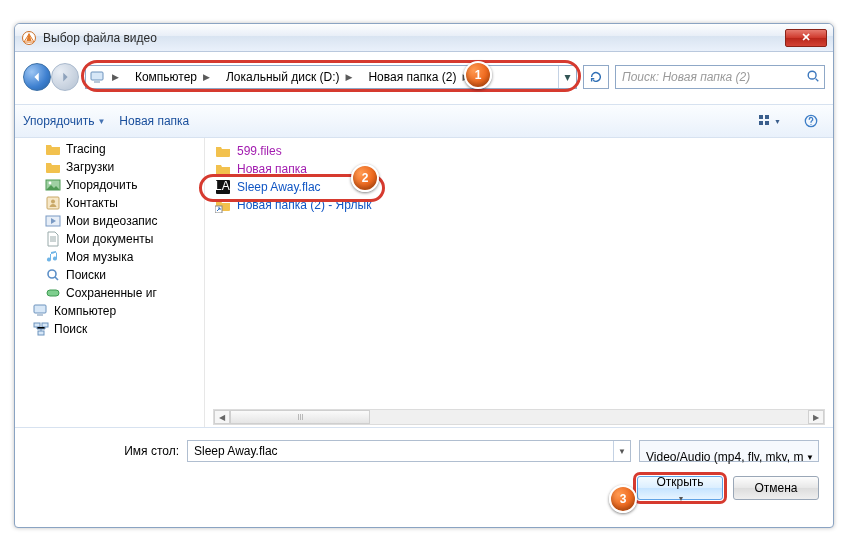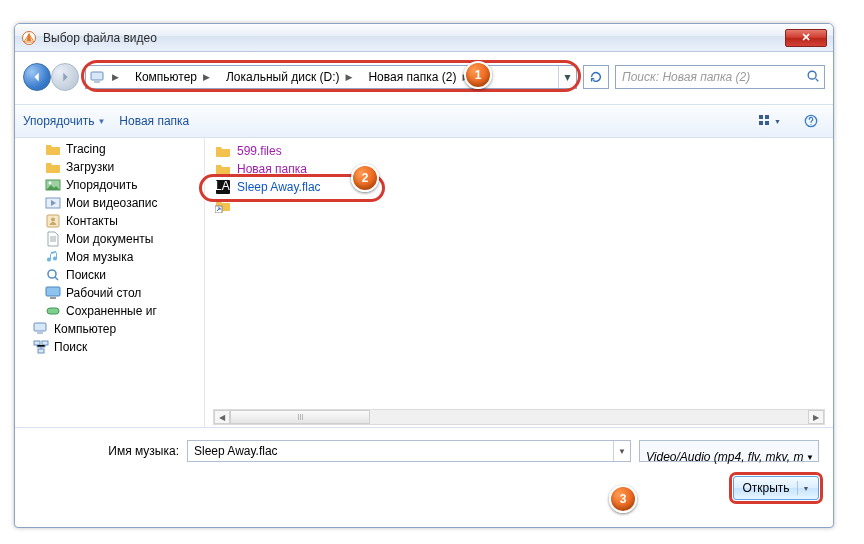--- a/index.html
+++ b/index.html
@@ -66,23 +66,23 @@
   .hscroll .track{ flex:1; position:relative; height:14px;}
   .hscroll .thumb{ position:absolute; left:0; width:140px; top:0; bottom:0; background:linear-gradient(#fafafa,#e5e5e5); border:1px solid #cfcfcf; display:flex;align-items:center;justify-content:center; gap:1px;}
   .hscroll .thumb span{width:1px;height:6px;background:#b9b9b9;}
 
   .footer { padding: 12px 14px 10px 14px; }
   .fn-row { display:flex; align-items:center; gap:8px; margin-bottom:14px; }
   .fn-label { width:150px; text-align:right; color:#000; }
   .fn-input { flex:1; height:22px; border:1px solid #b0bed0; display:flex; align-items:center; }
   .fn-input input{ border:none; outline:none; width:100%; padding:0 6px; }
   .fn-drop { width:18px; height:100%; border-left:1px solid #c4d2e4; display:flex; align-items:center; justify-content:center; color:#555; font-size:8px;}
-  .filter { width:180px; height:22px; border:1px solid #b0bed0; background:#f6f9fd; display:flex; align-items:center; padding:12px 4px 0 6px; justify-content:space-between;font-style:italic; }
+  .filter { width:180px; height:22px; border:1px solid #b0bed0; background:#f6f9fd; display:flex; align-items:center; padding:12px 4px 0 6px; justify-content:space-between; }
   .btn-row { display:flex; justify-content:flex-end; gap:10px; align-items:center; position:relative; }
-  .winbtn { min-width:86px; height:24px; border:1px solid #9aa7b7; border-radius:3px; background:linear-gradient(#fdfdfd,#e8e8e8 48%,#dddddd 52%,#efefef); display:flex; align-items:center; justify-content:center; padding: 0 8px; gap:3px;}
+  .winbtn { min-width:86px; height:24px; border:1px solid #9aa7b7; border-radius:3px; background:linear-gradient(#fdfdfd,#e8e8e8 48%,#dddddd 52%,#efefef); display:flex; align-items:center; justify-content:center; padding: 0 8px; gap:3px;flex-direction:column;}
   .winbtn.primary { background:linear-gradient(#f4fbff,#dcefff 48%,#c6e4ff 52%,#e7f4ff); border:1px solid #5fa3e6; position:relative;}
   .open-outline { position:absolute; inset:-5px; border:3px solid #d63a2f; border-radius:7px; pointer-events:none; }
   .winbtn .dd{font-size:7px;color:#555;margin-left:2px;}
 
   .callout { position:absolute; width:28px; height:28px; border-radius:50%; background: radial-gradient(circle at 32% 30%, #ff9a52, #ef6a1f 55%, #c94f0e); border:2px solid #fff; box-shadow:0 1px 3px rgba(0,0,0,.5), inset 0 -3px 5px rgba(0,0,0,.25); color:#fff; font-weight:bold; font-size:15px; display:flex; align-items:center; justify-content:center; z-index:50; }
 
   
   .yellow{color:#f2c14e;}
 </style>
 </head>
@@ -215,39 +215,39 @@
                 <rect x="1" y="3" width="14" height="10" fill="#9fd0a3" stroke="#4e9a54"></rect>
                 <circle cx="5" cy="6" r="1.4" fill="#fff"></circle>
                 <path d="M2 12l4-4 3 3 2-2 3 3v1H2z" fill="#4e9a54"></path>
               </svg>
             </span>
             <span>Упорядочить</span>
           </div>
         <div class="item">
             <span class="ico">
               <svg viewBox="0 0 16 16">
-                <rect x="1" y="3" width="14" height="10" fill="#e7eef7" stroke="#7a9ac4"></rect>
-                <path d="M6 5v6l5-3z" fill="#7a9ac4"></path>
-              </svg>
-            </span>
-            <span>Мои видеозапис</span>
-          </div>
-        <div class="item">
-            <span class="ico">
-              <svg viewBox="0 0 16 16">
                 <rect x="2" y="2" width="12" height="12" rx="1" fill="#f6e7c7" stroke="#c9a867"></rect>
                 <circle cx="8" cy="6.5" r="2" fill="#c9a867"></circle>
                 <path d="M4.5 12c.5-2 2-3 3.5-3s3 1 3.5 3z" fill="#c9a867"></path>
               </svg>
             </span>
             <span>Контакты</span>
           </div>
         <div class="item">
             <span class="ico">
               <svg viewBox="0 0 16 16">
+                <rect x="1" y="3" width="14" height="10" fill="#e7eef7" stroke="#7a9ac4"></rect>
+                <path d="M6 5v6l5-3z" fill="#7a9ac4"></path>
+              </svg>
+            </span>
+            <span>Мои видеозапис</span>
+          </div>
+        <div class="item">
+            <span class="ico">
+              <svg viewBox="0 0 16 16">
                 <path d="M3 1h7l3 3v11H3z" fill="#fff" stroke="#9aa"></path>
                 <path d="M5 6h6M5 8h6M5 10h6" stroke="#9aa"></path>
               </svg>
             </span>
             <span>Мои документы</span>
           </div>
         <div class="item">
             <span class="ico">
               <svg viewBox="0 0 16 16">
                 <path d="M6 3v7.5a2 2 0 1 1-1-1.7V5l7-1.5v6a2 2 0 1 1-1-1.7V2z" fill="#6fb4e6"></path>
@@ -256,29 +256,20 @@
             <span>Моя музыка</span>
           </div>
         <div class="item">
             <span class="ico">
               <svg viewBox="0 0 16 16">
                 <circle cx="7" cy="7" r="4" fill="none" stroke="#5c8fc7" stroke-width="1.6"></circle>
                 <path d="M10 10l3 3" stroke="#5c8fc7" stroke-width="1.6"></path>
               </svg>
             </span>
             <span>Поиски</span>
-          </div>
-        <div class="item">
-            <span class="ico">
-              <svg viewBox="0 0 16 16">
-                <rect x="1" y="2" width="14" height="9" rx="1" fill="#8fc3ef" stroke="#4d86bd"></rect>
-                <rect x="5" y="12" width="6" height="2" fill="#999"></rect>
-              </svg>
-            </span>
-            <span>Рабочий стол</span>
           </div>
         <div class="item">
             <span class="ico">
               <svg viewBox="0 0 16 16">
                 <rect x="2" y="5" width="12" height="6" rx="3" fill="#7fcf8f" stroke="#3f9a52"></rect>
               </svg>
             </span>
             <span>Сохраненные иг</span>
           </div>
         <div class="item root computer">
@@ -331,59 +322,63 @@
           <span class="fname">Sleep Away.flac</span>
         </div>
         <div class="filerow link">
           <span class="fico">
               <svg viewBox="0 0 16 16">
                 <path fill="#f2c14e" d="M1 4h5l1 2h8v7a1 1 0 0 1-1 1H2a1 1 0 0 1-1-1z"></path>
                 <rect x="0" y="9" width="7" height="7" fill="#fff" stroke="#888"></rect>
                 <path d="M2 14l3-3M5 11h-2m2 0v2" stroke="#2a6fc2"></path>
               </svg>
             </span>
+          <span class="fname">Новая папка (2) - Ярлык</span>
         </div>
 
         <div class="sel-outline" style="left:-6px; top:36px; width:186px; height:28px;"></div>
 
         <div class="hscroll">
           <div class="btn">◀</div>
           <div class="track">
               <div class="thumb">
                 <span></span>
                 <span></span>
                 <span></span>
               </div>
             </div>
           <div class="btn">▶</div>
         </div>
       </div>
     </div>
 
     <div class="footer">
       <div class="fn-row">
-        <div class="fn-label">Имя музыка:</div>
+        <div class="fn-label">Имя стол:</div>
         <div class="fn-input">
           <input value="Sleep Away.flac" style="">
           <div class="fn-drop">▼</div>
         </div>
         <div class="filter">
           <span>Video/Audio (mp4, flv, mkv, m</span>
           <span style="font-size:8px;">▼</span>
         </div>
       </div>
       <div class="btn-row">
         <div style="position:relative;">
           <div class="winbtn primary">
             <span>Открыть</span>
             <span style="width:1px;height:14px;background:#a7c6e6;margin-left:4px"></span>
             <span class="dd">▼</span>
             <div class="open-outline"></div>
           </div>
         </div>
+        <div class="winbtn">
+          <span>Отмена</span>
+        </div>
       </div>
     </div>
 
     <div class="callout" style="left:449px; top:37px;">
         <span>1</span>
       </div>
     <div class="callout" style="left:336px; top:140px;">
         <span>2</span>
       </div>
     <div class="callout" style="left:594px; top:461px;">

